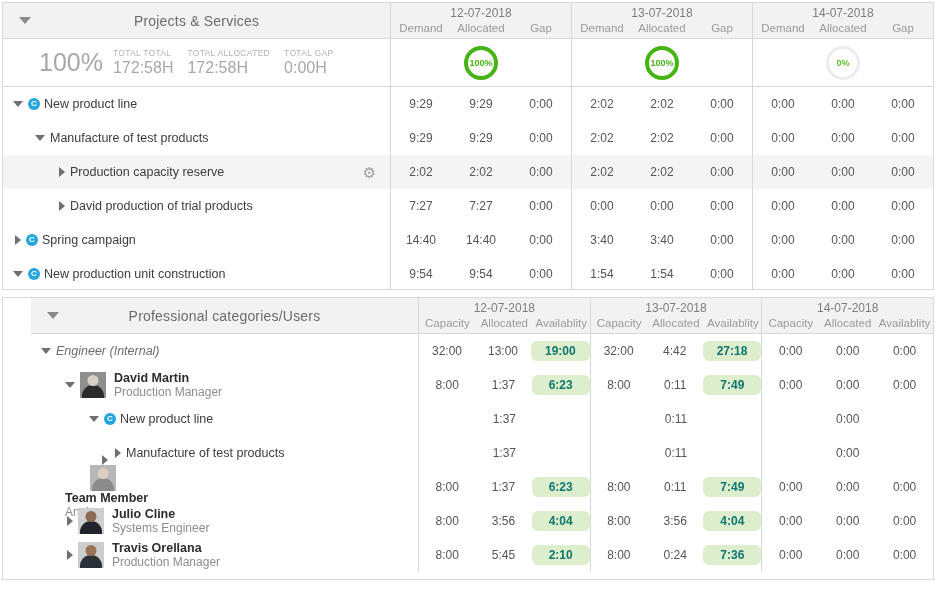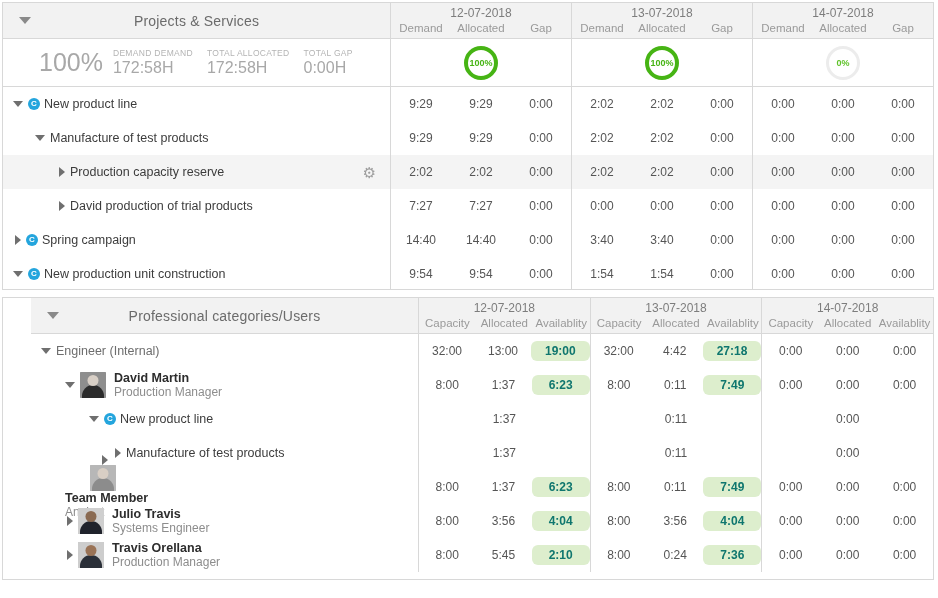--- a/index.html
+++ b/index.html
@@ -241,21 +241,21 @@
     justify-content: center;
     margin-right: 4px;
     flex: none;
     line-height: 1;
   }
   .node-label {
     font-size: 12.5px;
     color: #3c3c3c;
     white-space: nowrap;
   }
-  .node-label.muted { color: #6d6d6d; }
+  .node-label.muted { color: #6d6d6d; font-style: italic; }
   .gear {
     position: absolute;
     right: 14px;
     top: 50%;
     transform: translateY(-50%);
     color: #9e9e9e;
     font-size: 15px;
     cursor: pointer;
     line-height: 1;
   }
@@ -366,21 +366,21 @@
                 <div class="sub-col">Gap</div>
               </div>
             </div>
           </div>
       </div>
 
       <div class="summary-row">
         <div class="summary-left">
           <div class="summary-pct">100%</div>
           <div class="kpi">
-            <div class="kpi-label">DEMAND DEMAND</div>
+            <div class="kpi-label">TOTAL TOTAL</div>
             <div class="kpi-value">172:58H</div>
           </div>
           <div class="kpi">
             <div class="kpi-label">TOTAL ALLOCATED</div>
             <div class="kpi-value">172:58H</div>
           </div>
           <div class="kpi">
             <div class="kpi-label">TOTAL GAP</div>
             <div class="kpi-value">0:00H</div>
           </div>
@@ -758,21 +758,21 @@
           <div class="row">
             <div class="row-left">
               <div class="tw" style="padding-left: 34px;">
                 <span class="arrow right"></span>
                 <span class="avatar">
                   <span class="sky" style="background: rgb(207, 207, 207);"></span>
                   <span class="body" style="background: rgb(32, 35, 44);"></span>
                   <span class="head" style="background: rgb(138, 106, 82);"></span>
                 </span>
                 <span class="user-text">
-                  <span class="user-name">Julio Travis</span>
+                  <span class="user-name">Julio Cline</span>
                   <span class="user-role">Systems Engineer</span>
                 </span>
               </div>
             </div>
             <div class="row-cells">
               <div class="cell-group">
                 <div class="cell">8:00</div>
                 <div class="cell">3:56</div>
                 <div class="cell">
                   <span class="hl">4:04</span>

